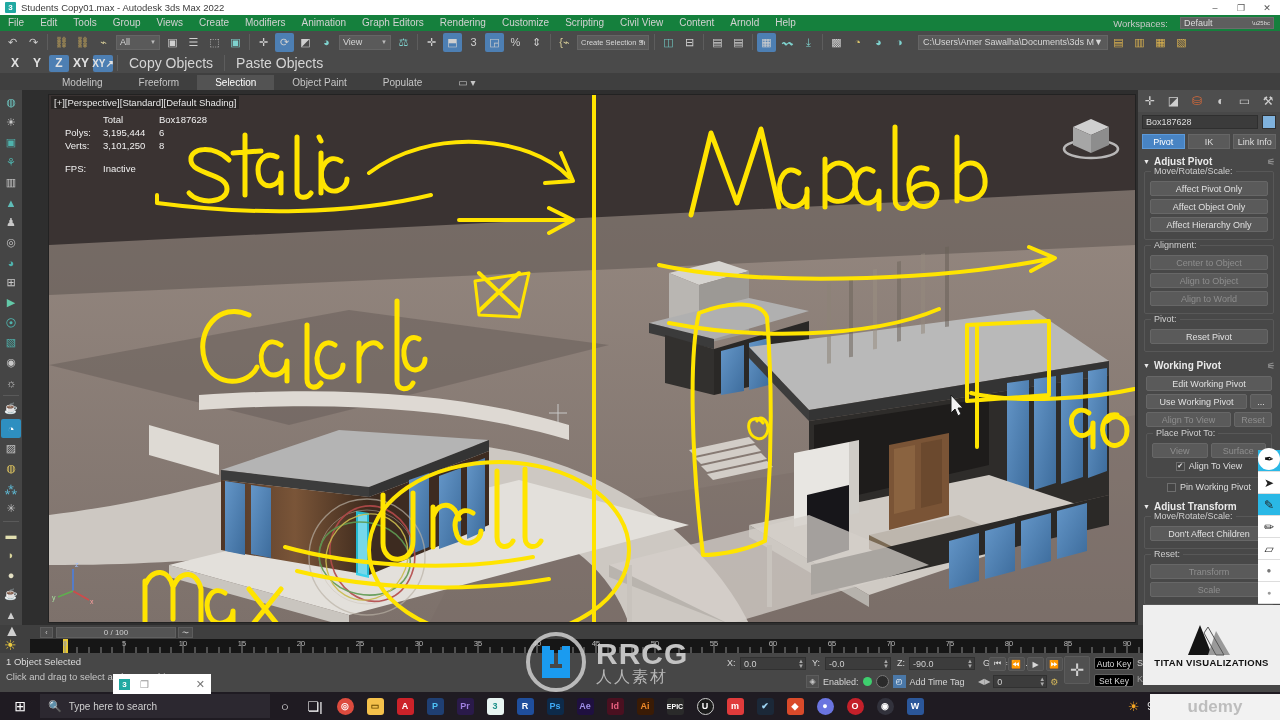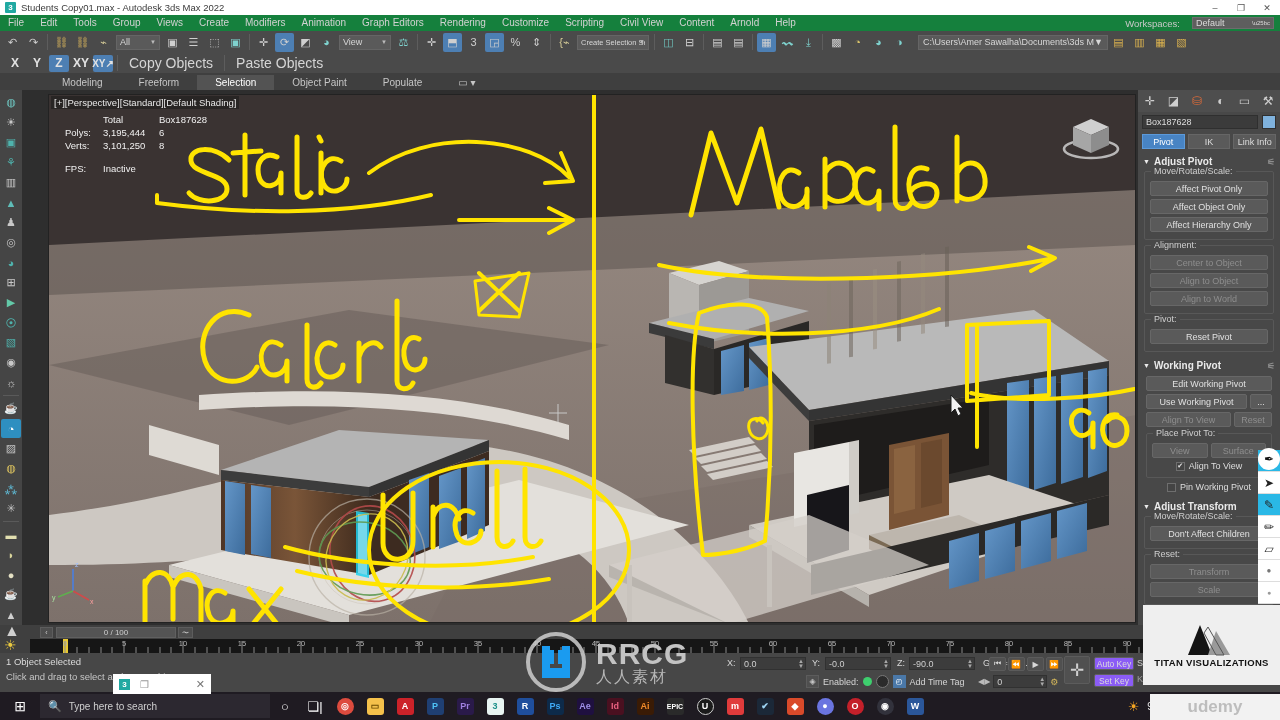--- a/index.html
+++ b/index.html
@@ -13,21 +13,21 @@
     display:flex;align-items:center;justify-content:center;border-radius:1px;font-weight:bold;}
   .tb-text{color:#3a3a3a;font-size:9.5px;}
   .tb-btns{margin-left:auto;display:flex;height:15px;}
   .tb-btn{width:26px;height:15px;display:flex;align-items:center;justify-content:center;color:#555;font-size:9px;}
 
   
   .menubar{position:absolute;left:0;top:15px;width:1280px;height:16px;background:#15803d;display:flex;align-items:center;}
   .menu-item{padding:0 8px;font-size:10px;color:#d2d2d2;line-height:16px;}
   .ws-wrap{margin-left:auto;display:flex;align-items:center;padding-right:6px;gap:12px;}
   .ws-label{font-size:9.5px;color:#c9c9c9;}
-  .ws-combo{width:82px;height:12px;background:#5e5e5e;border:1px solid #6d6d6d;font-size:9px;color:#dcdcdc;
+  .ws-combo{width:94px;height:12px;background:#5e5e5e;border:1px solid #6d6d6d;font-size:9px;color:#dcdcdc;
     display:flex;align-items:center;padding:0 3px;position:relative;}
   .ws-combo .arw{position:absolute;right:3px;font-size:6px;}
 
   
   .toolbar1{position:absolute;left:0;top:31px;width:1280px;height:22px;background:#4a4a4a;display:flex;align-items:center;padding-left:2px;}
   .tbtn{width:19px;height:19px;margin:0 1px;border-radius:2px;display:flex;align-items:center;justify-content:center;
     font-size:11px;color:#cfcfcf;position:relative;}
   .tbtn.on{background:#4d7fb3;}
   .sep{width:1px;height:16px;background:#5d5d5d;margin:0 3px;}
   .combo{height:15px;background:#5a5a5a;border:1px solid #656565;font-size:9px;color:#d7d7d7;display:flex;
@@ -129,21 +129,21 @@
   .status{position:absolute;left:0;top:653px;width:1280px;height:39px;background:#474747;}
   .st-text1{position:absolute;left:6px;top:3px;font-size:9.5px;color:#dcdcdc;}
   .st-text2{position:absolute;left:6px;top:18px;font-size:9.5px;color:#c6c6c6;}
   .coordbox{position:absolute;top:4px;height:13px;background:#3c3c3c;border:1px solid #313131;font-size:9px;
     color:#cfcfcf;display:flex;align-items:center;padding:0 3px;}
   .coordlbl{position:absolute;top:5px;font-size:9px;color:#d7d7d7;}
   .spin{position:absolute;right:1px;top:1px;font-size:6px;color:#a9a9a9;line-height:5px;}
   .pbar{position:absolute;top:4px;display:flex;gap:2px;}
   .pb{width:17px;height:14px;background:#505050;border:1px solid #5b5b5b;border-radius:2px;display:flex;
     align-items:center;justify-content:center;font-size:8px;color:#d8d8d8;}
-  .keybtn{width:40px;height:13px;background:#8b5cf6;border:1px solid #606060;border-radius:2px;font-size:8.5px;
+  .keybtn{width:40px;height:13px;background:#000000;border:1px solid #606060;border-radius:2px;font-size:8.5px;
     color:#dcdcdc;display:flex;align-items:center;justify-content:center;}
   .bigplus{width:26px;height:28px;background:#505050;border:1px solid #5c5c5c;border-radius:2px;display:flex;
     align-items:center;justify-content:center;color:#cfcfcf;font-size:17px;}
 
   
   .taskbar{position:absolute;left:0;top:692px;width:1280px;height:28px;background:#1f1b22;display:flex;align-items:center;}
   .winbtn{width:40px;height:28px;display:flex;align-items:center;justify-content:center;color:#fff;font-size:14px;}
   .searchbox{width:230px;height:24px;background:#2c2830;display:flex;align-items:center;gap:7px;padding:0 8px;color:#dcdcdc;font-size:10px;}
   .tbicon{width:30px;height:28px;display:flex;align-items:center;justify-content:center;font-size:11px;color:#fff;
     position:relative;}

